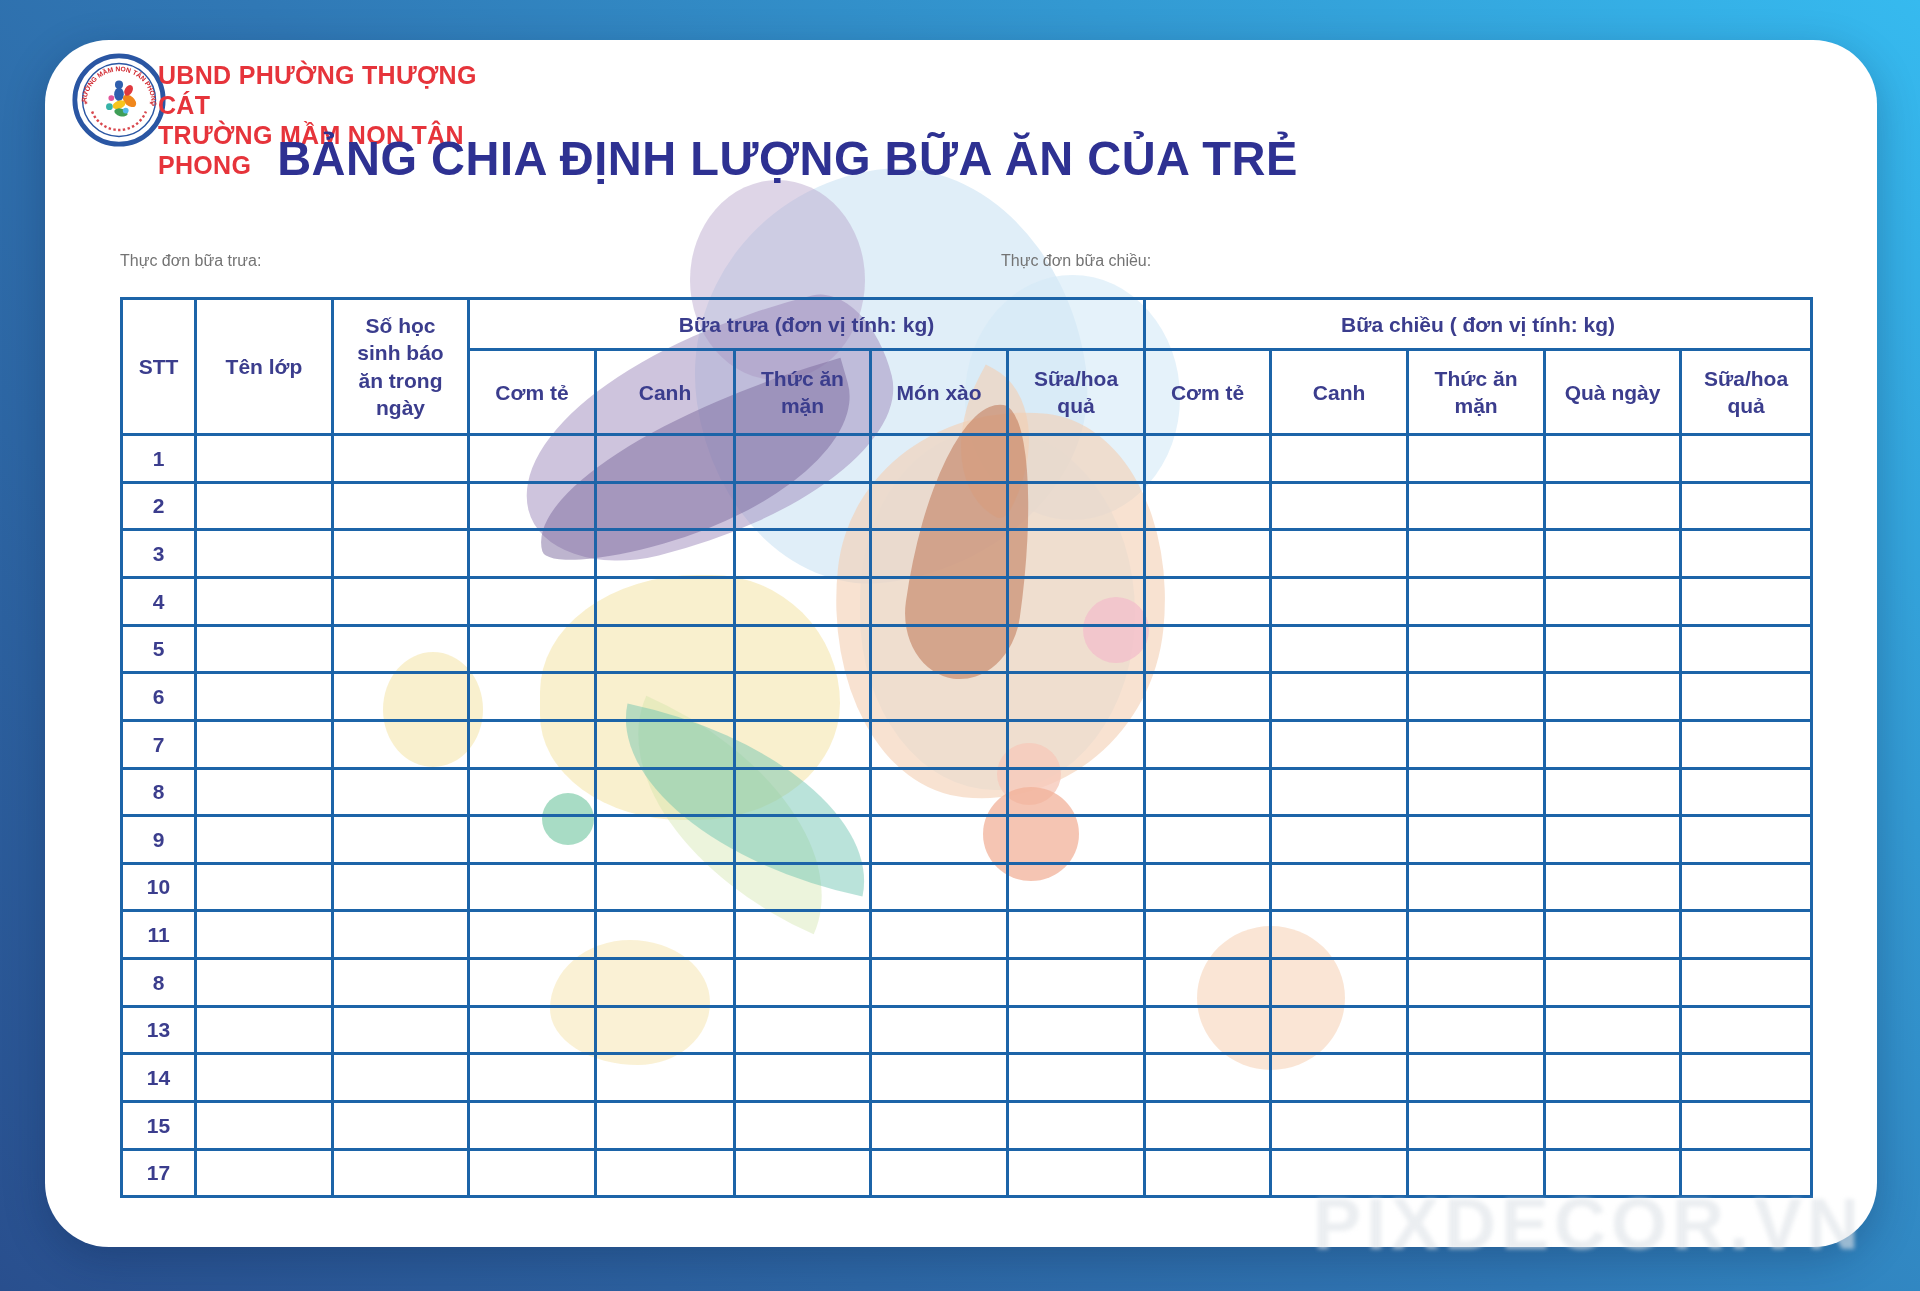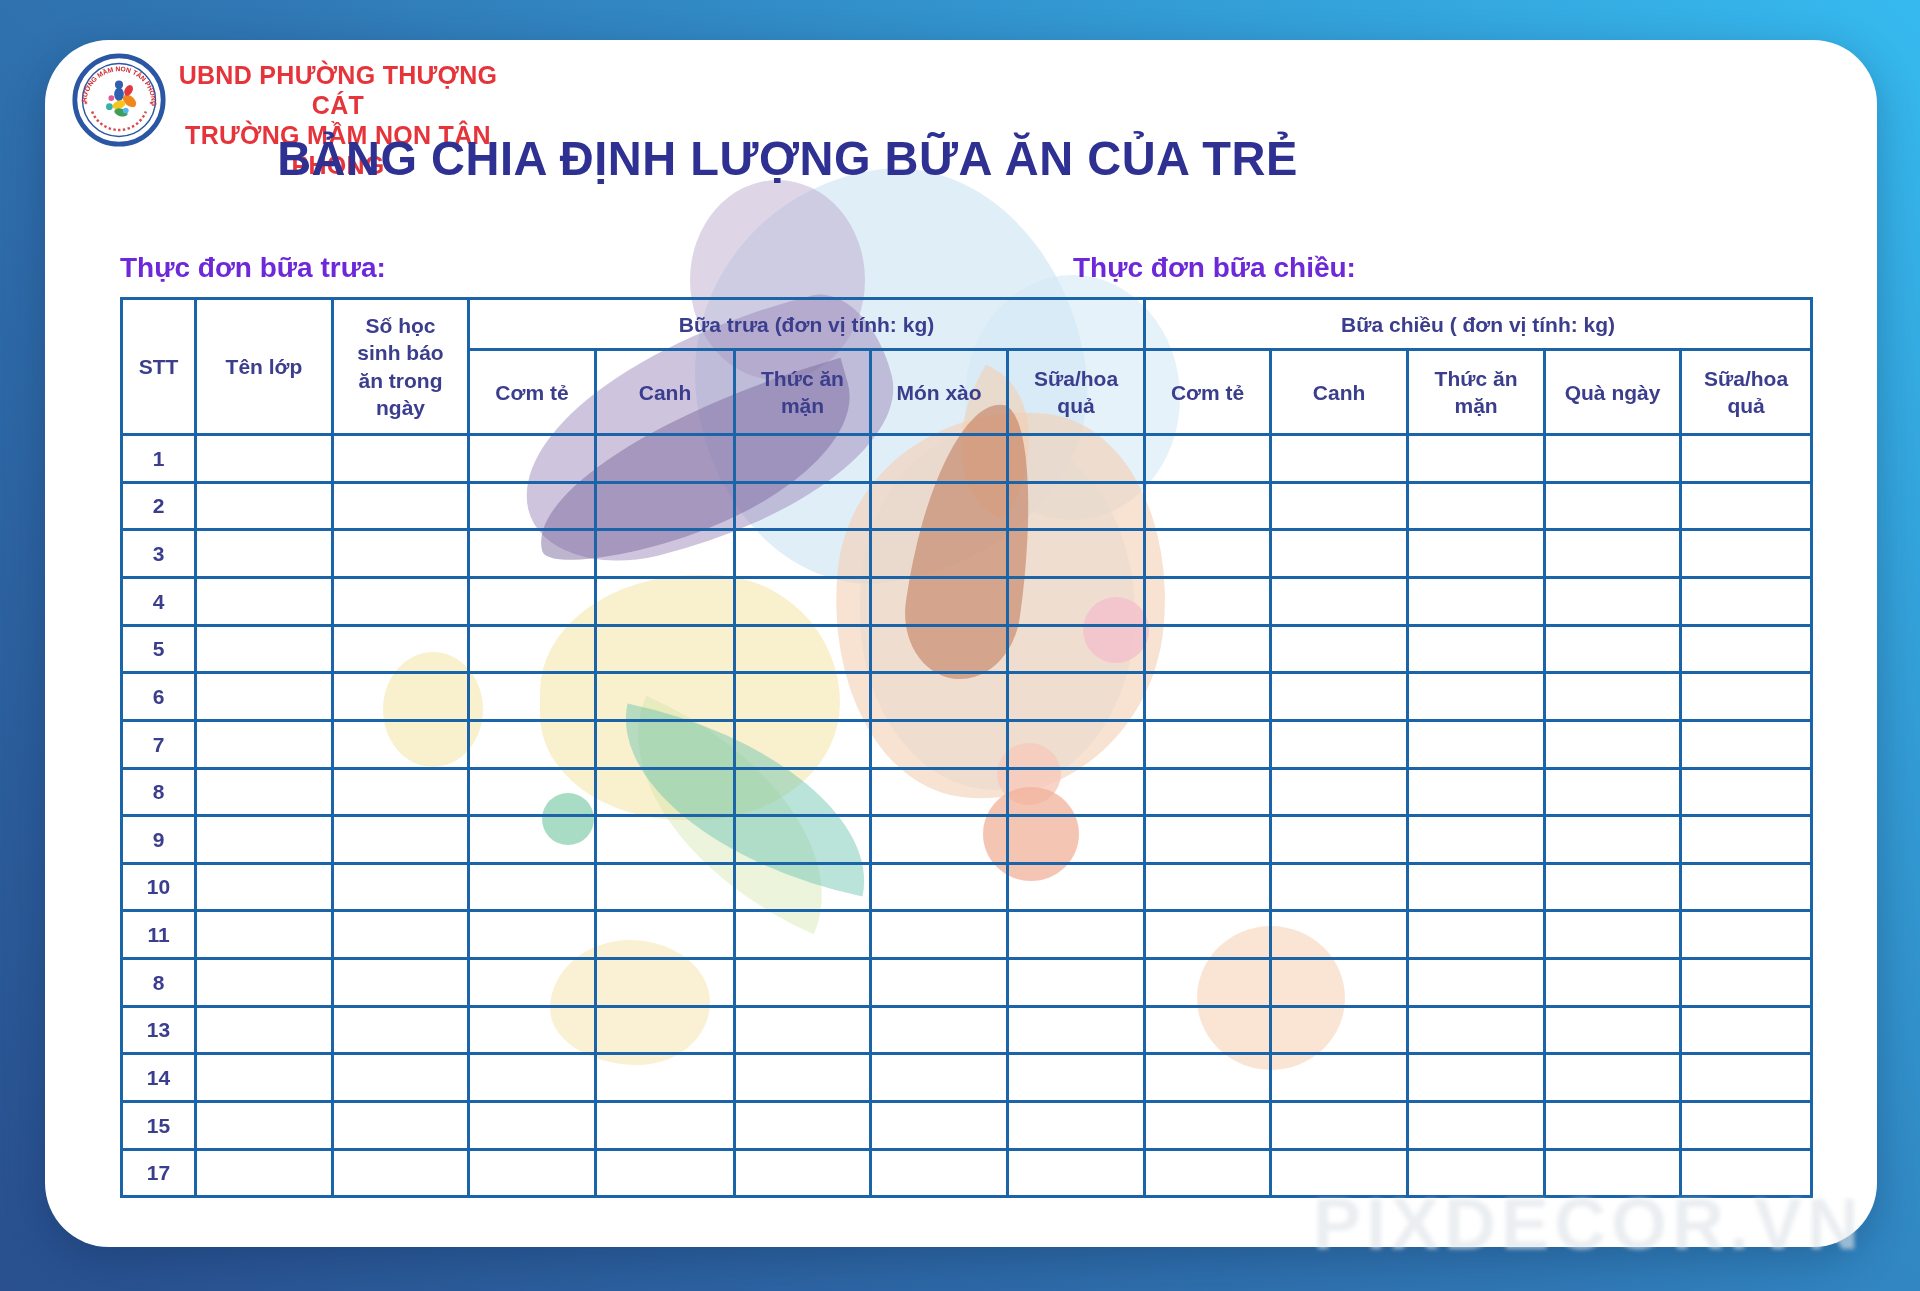--- a/index.html
+++ b/index.html
@@ -11,34 +11,34 @@
   }
   .card{
     position:absolute;left:45px;top:40px;width:1832px;height:1207px;
     background:#ffffff;border-radius:64px;overflow:hidden;
     box-shadow:0 12px 40px rgba(10,30,70,.28);
   }
   .decor{position:absolute;inset:0;pointer-events:none;}
   .decor div{position:absolute;}
   .content{position:absolute;inset:0;}
   .org-block{
-    position:absolute;left:128px;top:20px;width:330px;text-align:center;
+    position:absolute;left:113px;top:20px;width:330px;
     color:#e6343b;font-weight:bold;font-size:25px;line-height:30px;letter-spacing:.3px;
   }
   .logo{position:absolute;left:26px;top:12px;width:96px;height:96px;}
   .page-title{
     position:absolute;left:0;top:90px;width:1485px;text-align:center;
     color:#2e3192;font-weight:bold;font-size:47px;letter-spacing:.5px;
     transform:scaleY(1.04);
   }
   .menu-label{
-    position:absolute;top:212px;color:#6d28d9;font-weight:bold;font-size:28px;
+    position:absolute;top:212px;color:#737373;font-weight:normal;font-size:16px;
   }
   .menu-label.lunch{left:75px;}
-  .menu-label.afternoon{left:1028px;}
+  .menu-label.afternoon{left:956px;}
   table.meal-table{
     position:absolute;left:75px;top:257px;width:1690px;height:900px;
     border-collapse:collapse;table-layout:fixed;background:transparent;
   }
   .meal-table th,.meal-table td{
     border:3px solid #1c64a8;color:#3b3d8d;text-align:center;vertical-align:middle;
     font-weight:bold;font-size:21px;line-height:1.3;padding:0 10px;
     background:transparent;
   }
   .meal-table thead tr.group-row{height:51px;}

